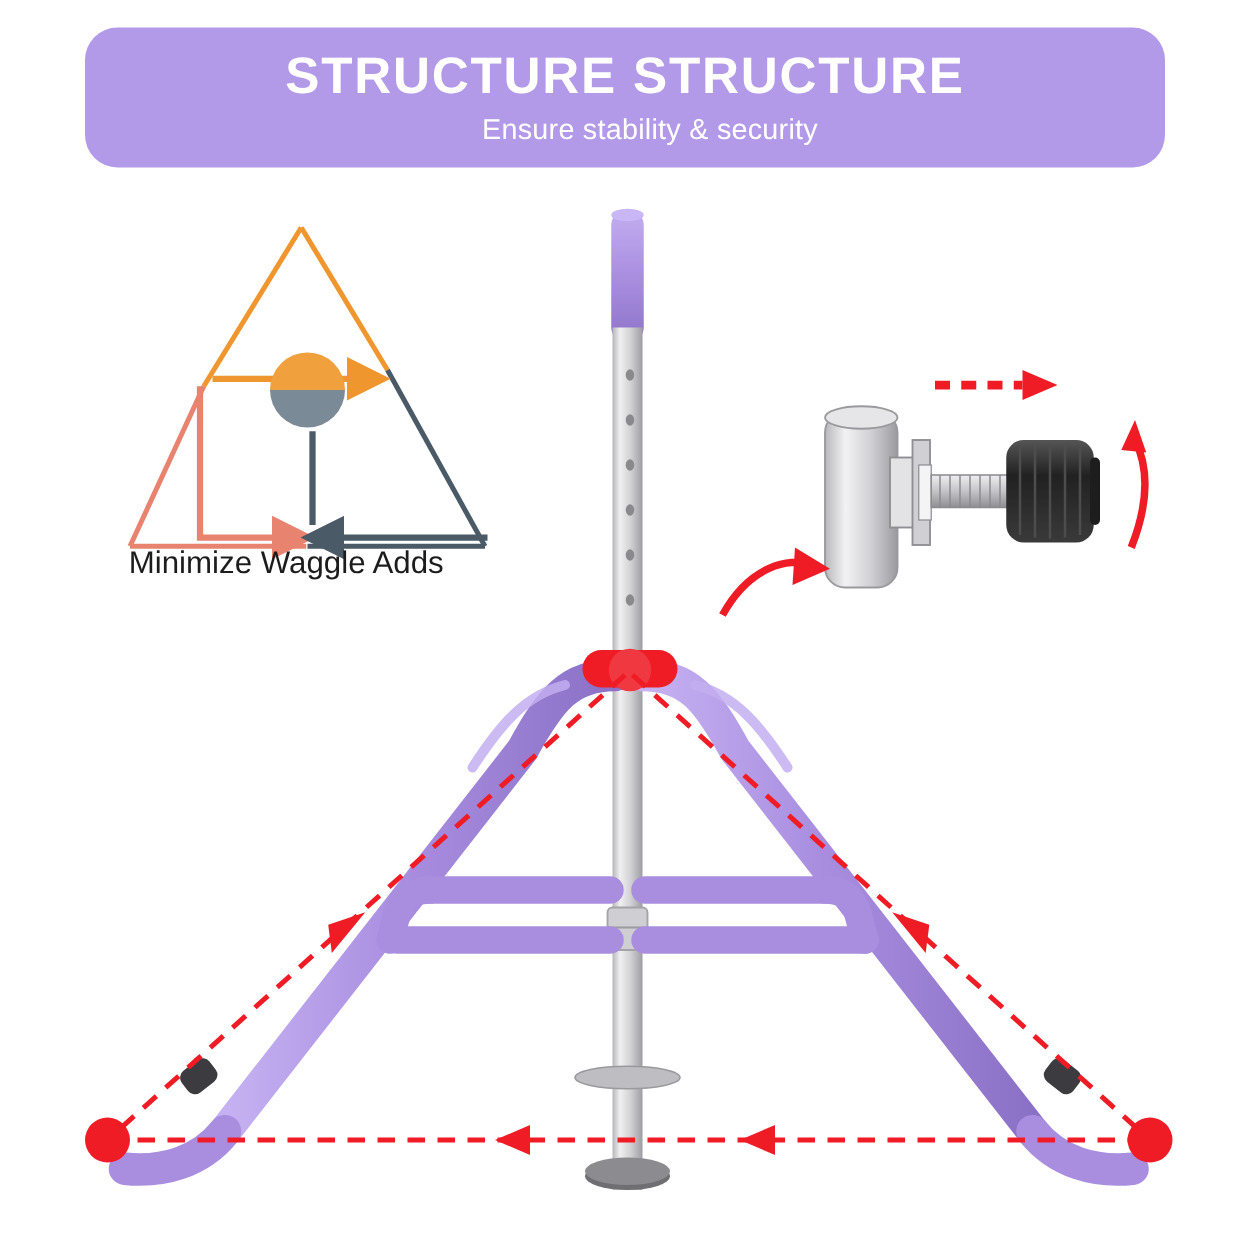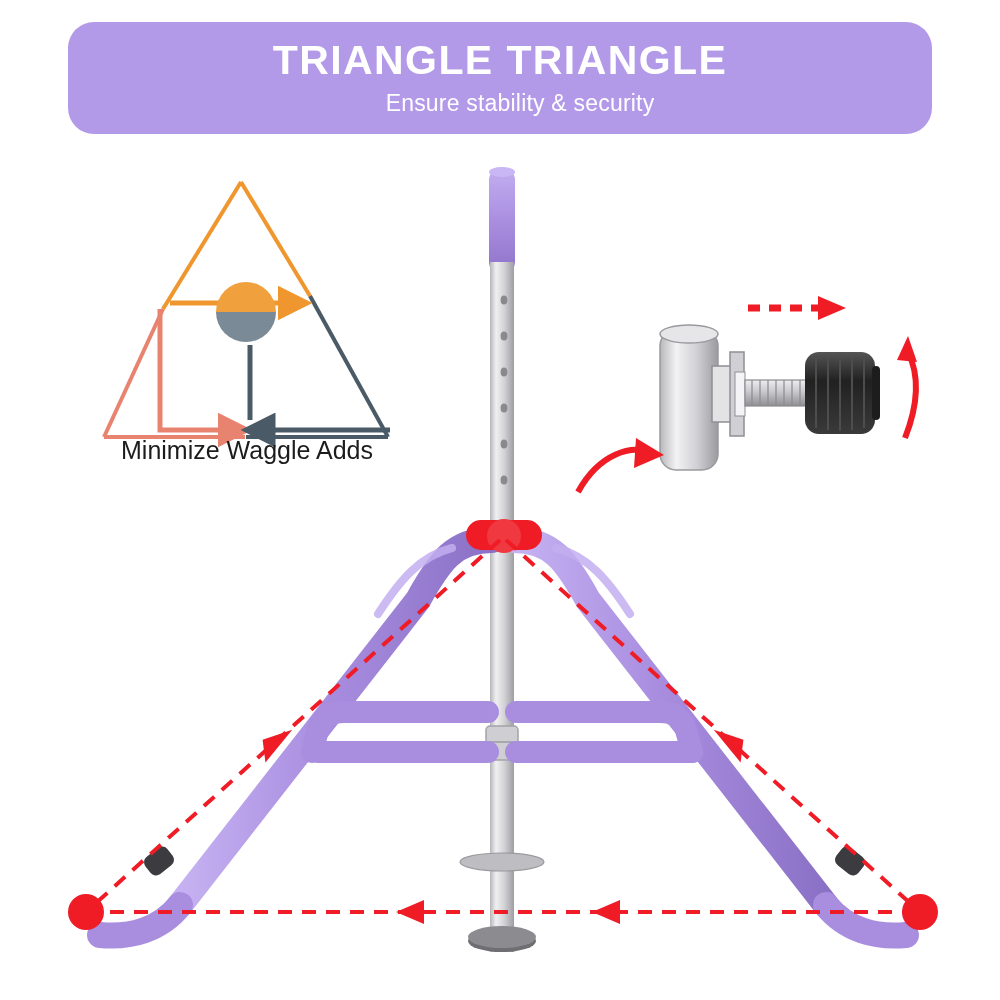--- a/index.html
+++ b/index.html
@@ -43,21 +43,21 @@
     font-size: 23px;
     font-weight: normal;
     margin-top: 8px;
     letter-spacing: 0.2px;
     margin-left: 40px;
   }
 
   
   .caption {
     position: absolute;
-    left: 92px;
+    left: 74px;
     top: 436px;
     width: 310px;
     text-align: center;
     font-size: 25px;
     color: #1c1c1c;
   }
 
   
   svg.layer {
     position: absolute;
@@ -67,21 +67,21 @@
     height: 1000px;
     overflow: visible;
   }
 </style>
 </head>
 <body>
 
 <div id="page">
 
   <div class="banner">
-    <div class="banner-title">TRIANGLE TRIANGLE</div>
+    <div class="banner-title">STRUCTURE STRUCTURE</div>
     <div class="banner-sub">Ensure stability &amp; security</div>
   </div>
 
   <svg class="layer" viewBox="0 0 1000 1000">
     <defs>
       <marker id="mk-orange" markerWidth="7" markerHeight="7" refX="4.5" refY="3.5" orient="auto">
         <path d="M0,0 L7,3.5 L0,7 z" fill="#f0962e"></path>
       </marker>
       <marker id="mk-salmon" markerWidth="7" markerHeight="7" refX="4.5" refY="3.5" orient="auto">
         <path d="M0,0 L7,3.5 L0,7 z" fill="#e8836f"></path>

